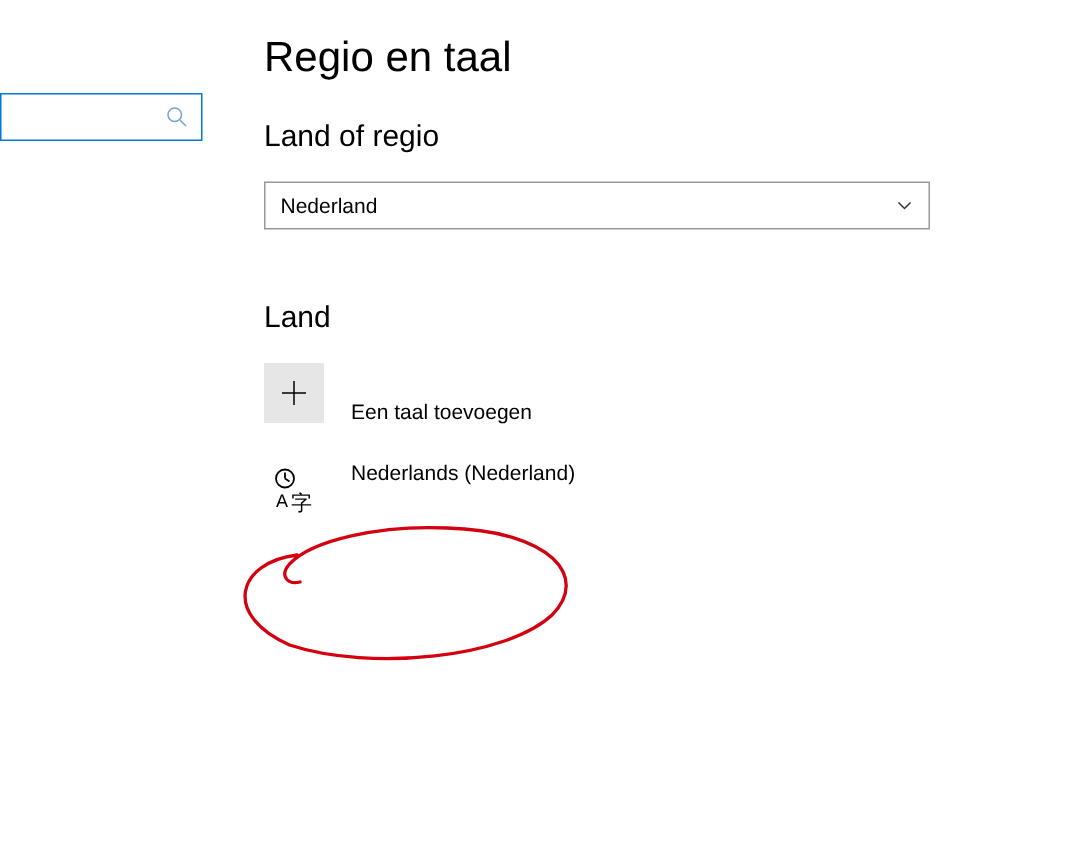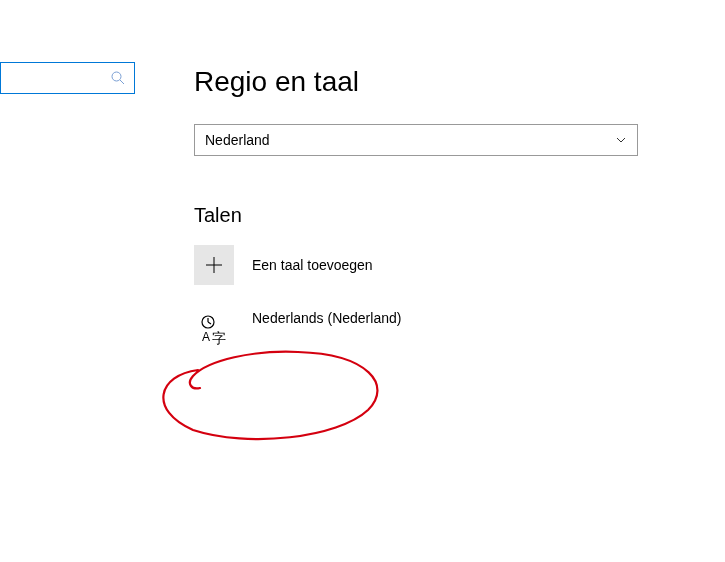--- a/index.html
+++ b/index.html
@@ -26,24 +26,23 @@
       align-items: center;
       justify-content: flex-end;
       padding-right: 8px;
     }
     .search-icon {
       width: 16px;
       height: 16px;
     }
     .content {
       position: absolute;
-      left: 194px;
+      left: 176px;
       top: 22px;
       width: 460px;
-      margin-top: 44px;
     }
     .page-title {
       font-size: 28px;
       font-weight: 300;
       color: #000;
       margin-bottom: 26px;
     }
     .section-header {
       font-size: 20px;
       font-weight: 400;
@@ -73,21 +72,21 @@
     }
     .chevron-down {
       width: 12px;
       height: 12px;
     }
     .section-spacer {
       height: 48px;
     }
     .add-language-row {
       display: flex;
-      align-items: center;
+      align-items: flex-end;
       margin-bottom: 20px;
       cursor: pointer;
       position: relative;
     }
     .plus-button {
       width: 40px;
       height: 40px;
       background: #e6e6e6;
       display: flex;
       align-items: center;
@@ -138,31 +137,32 @@
 <div class="search-box">
   <svg class="search-icon" viewBox="0 0 16 16">
     <circle cx="6.5" cy="6.5" r="4.5" fill="none" stroke="#7a9fd4" stroke-width="1"></circle>
     <line x1="10" y1="10" x2="14" y2="14" stroke="#7a9fd4" stroke-width="1"></line>
   </svg>
 </div>
 
 <div class="content">
   <h1 class="page-title">Regio en taal</h1>
 
+  <h2 class="section-header">Land of regio</h2>
 
   <div class="dropdown">
     <span class="dropdown-value">Nederland</span>
     <svg class="chevron-down" viewBox="0 0 12 12">
       <polyline points="2,4 6,8 10,4" fill="none" stroke="#333" stroke-width="1"></polyline>
     </svg>
   </div>
 
   <div class="section-spacer"></div>
 
-  <h2 class="section-header">Talen</h2>
+  <h2 class="section-header">Land</h2>
 
   <div class="add-language-row">
     <div class="plus-button">
       <svg width="18" height="18" viewBox="0 0 18 18">
         <line x1="9" y1="1" x2="9" y2="17" stroke="#000" stroke-width="1"></line>
         <line x1="1" y1="9" x2="17" y2="9" stroke="#000" stroke-width="1"></line>
       </svg>
     </div>
     <span class="add-language-label">Een taal toevoegen</span>
   </div>

